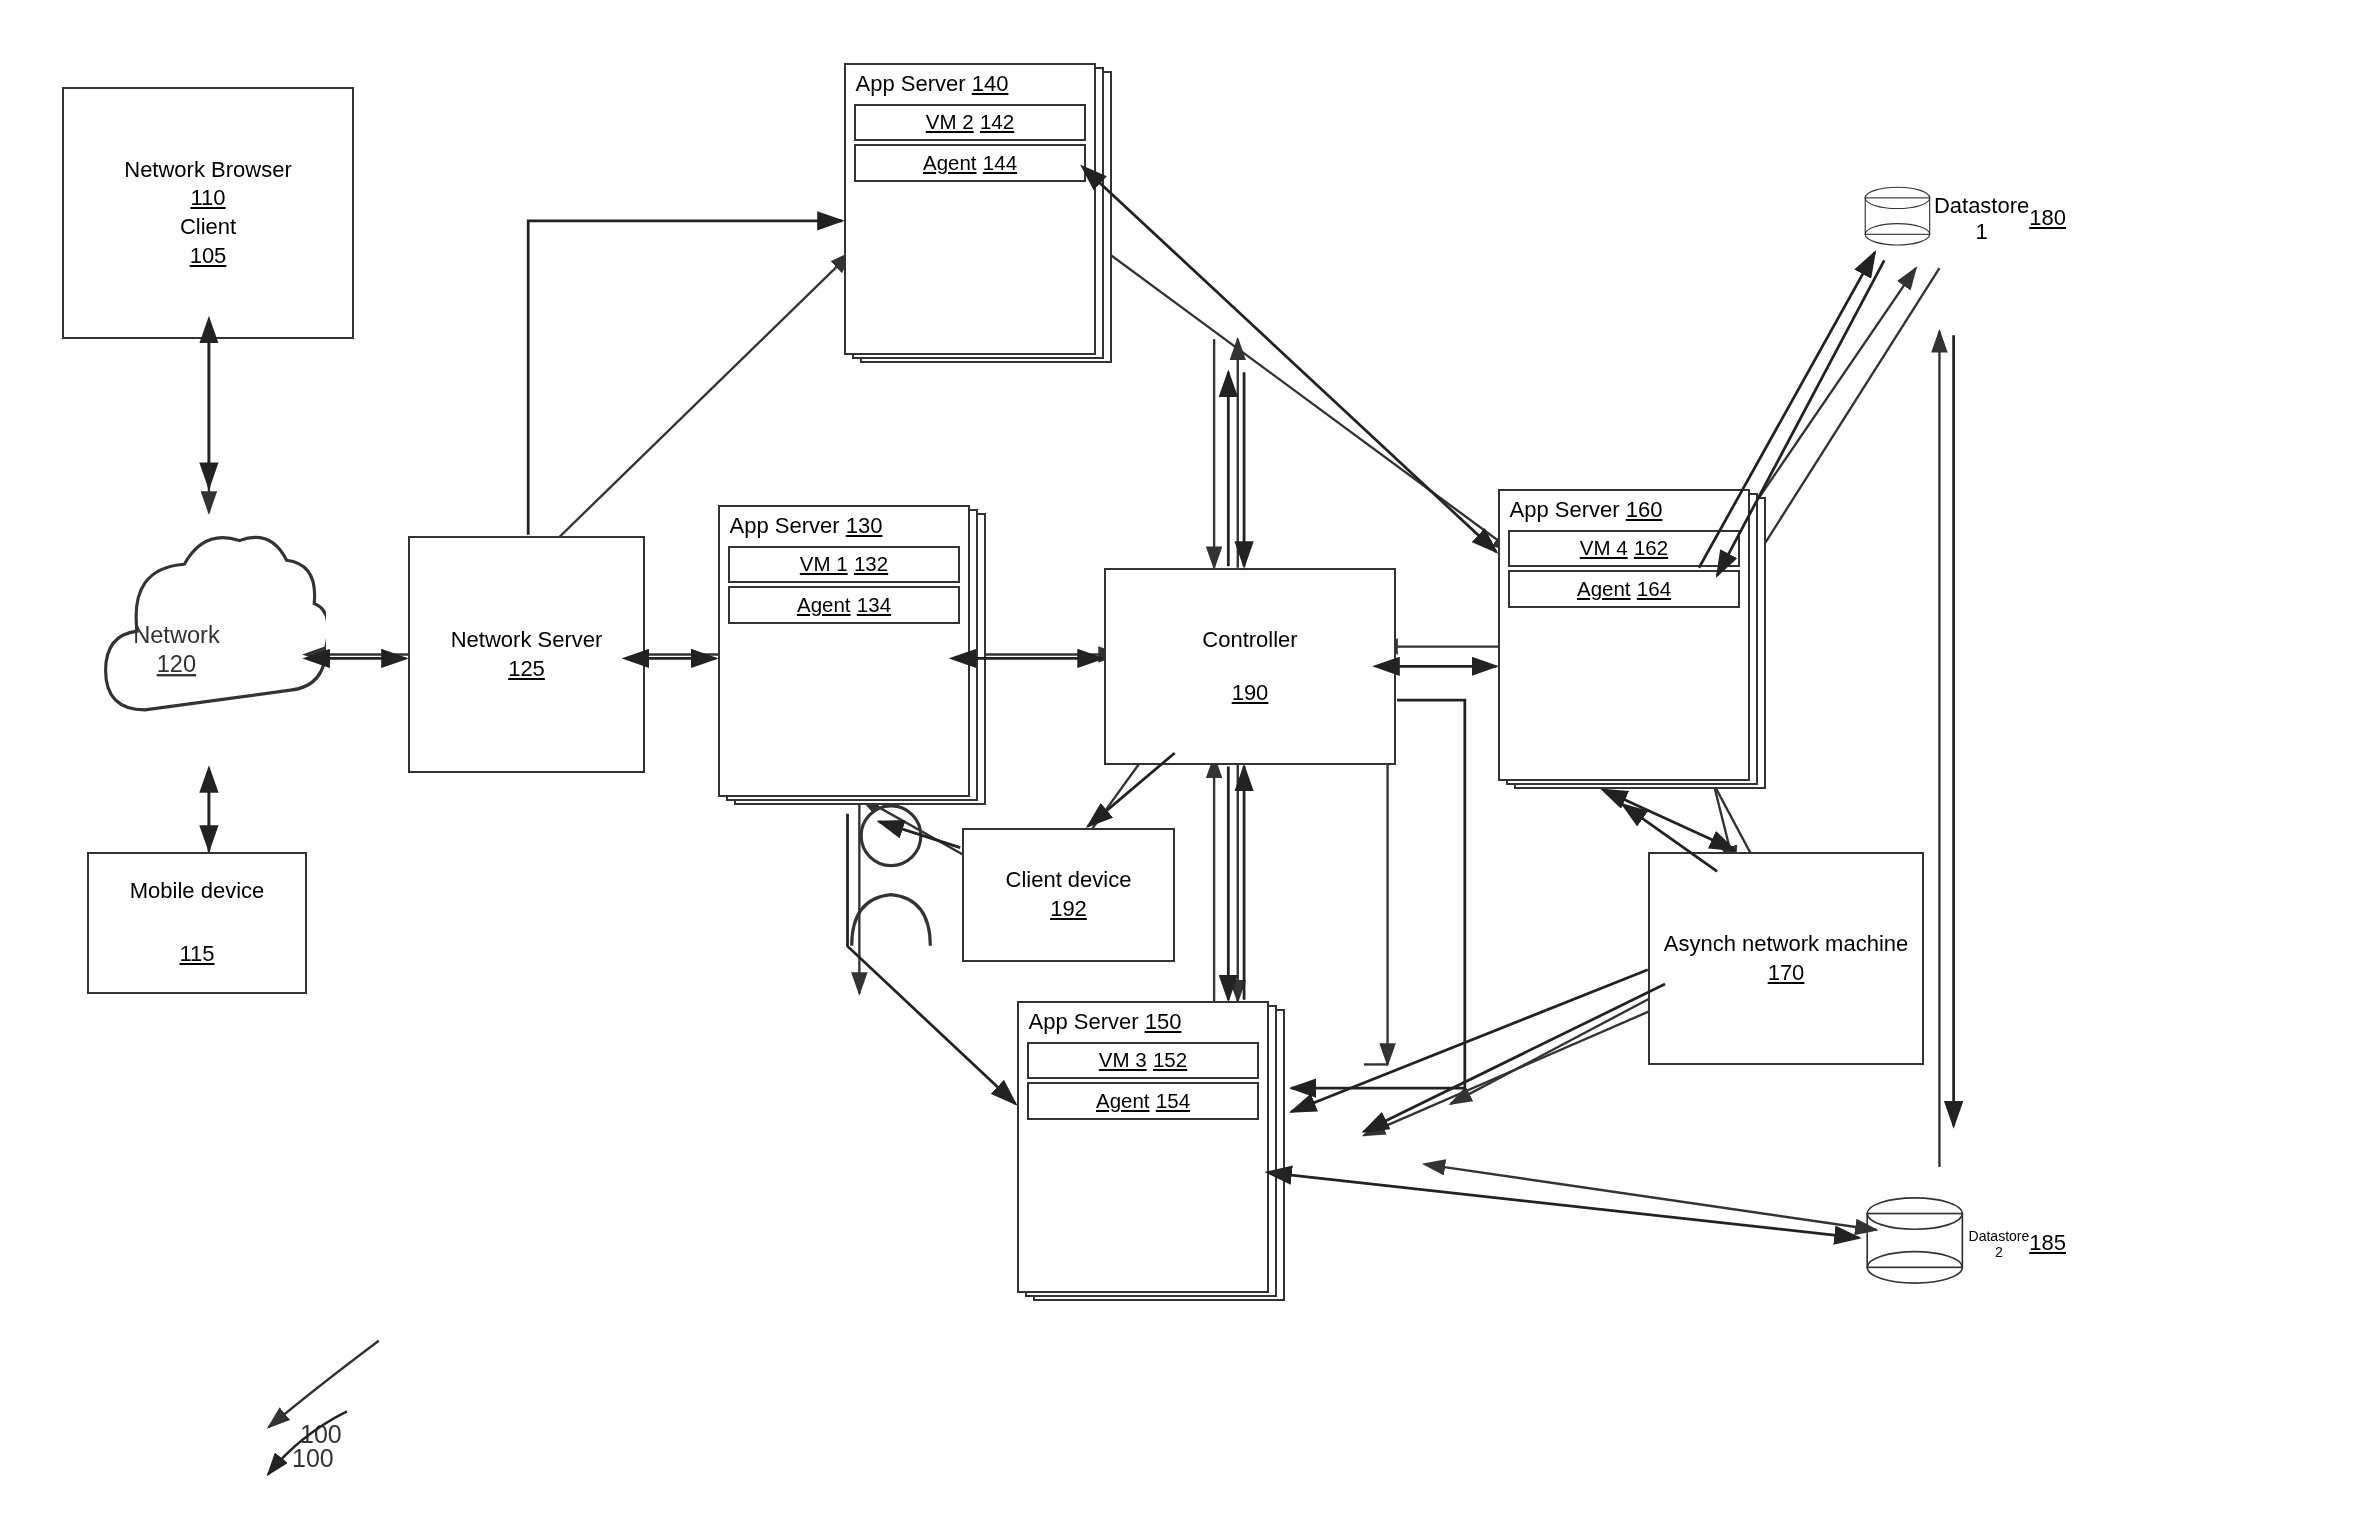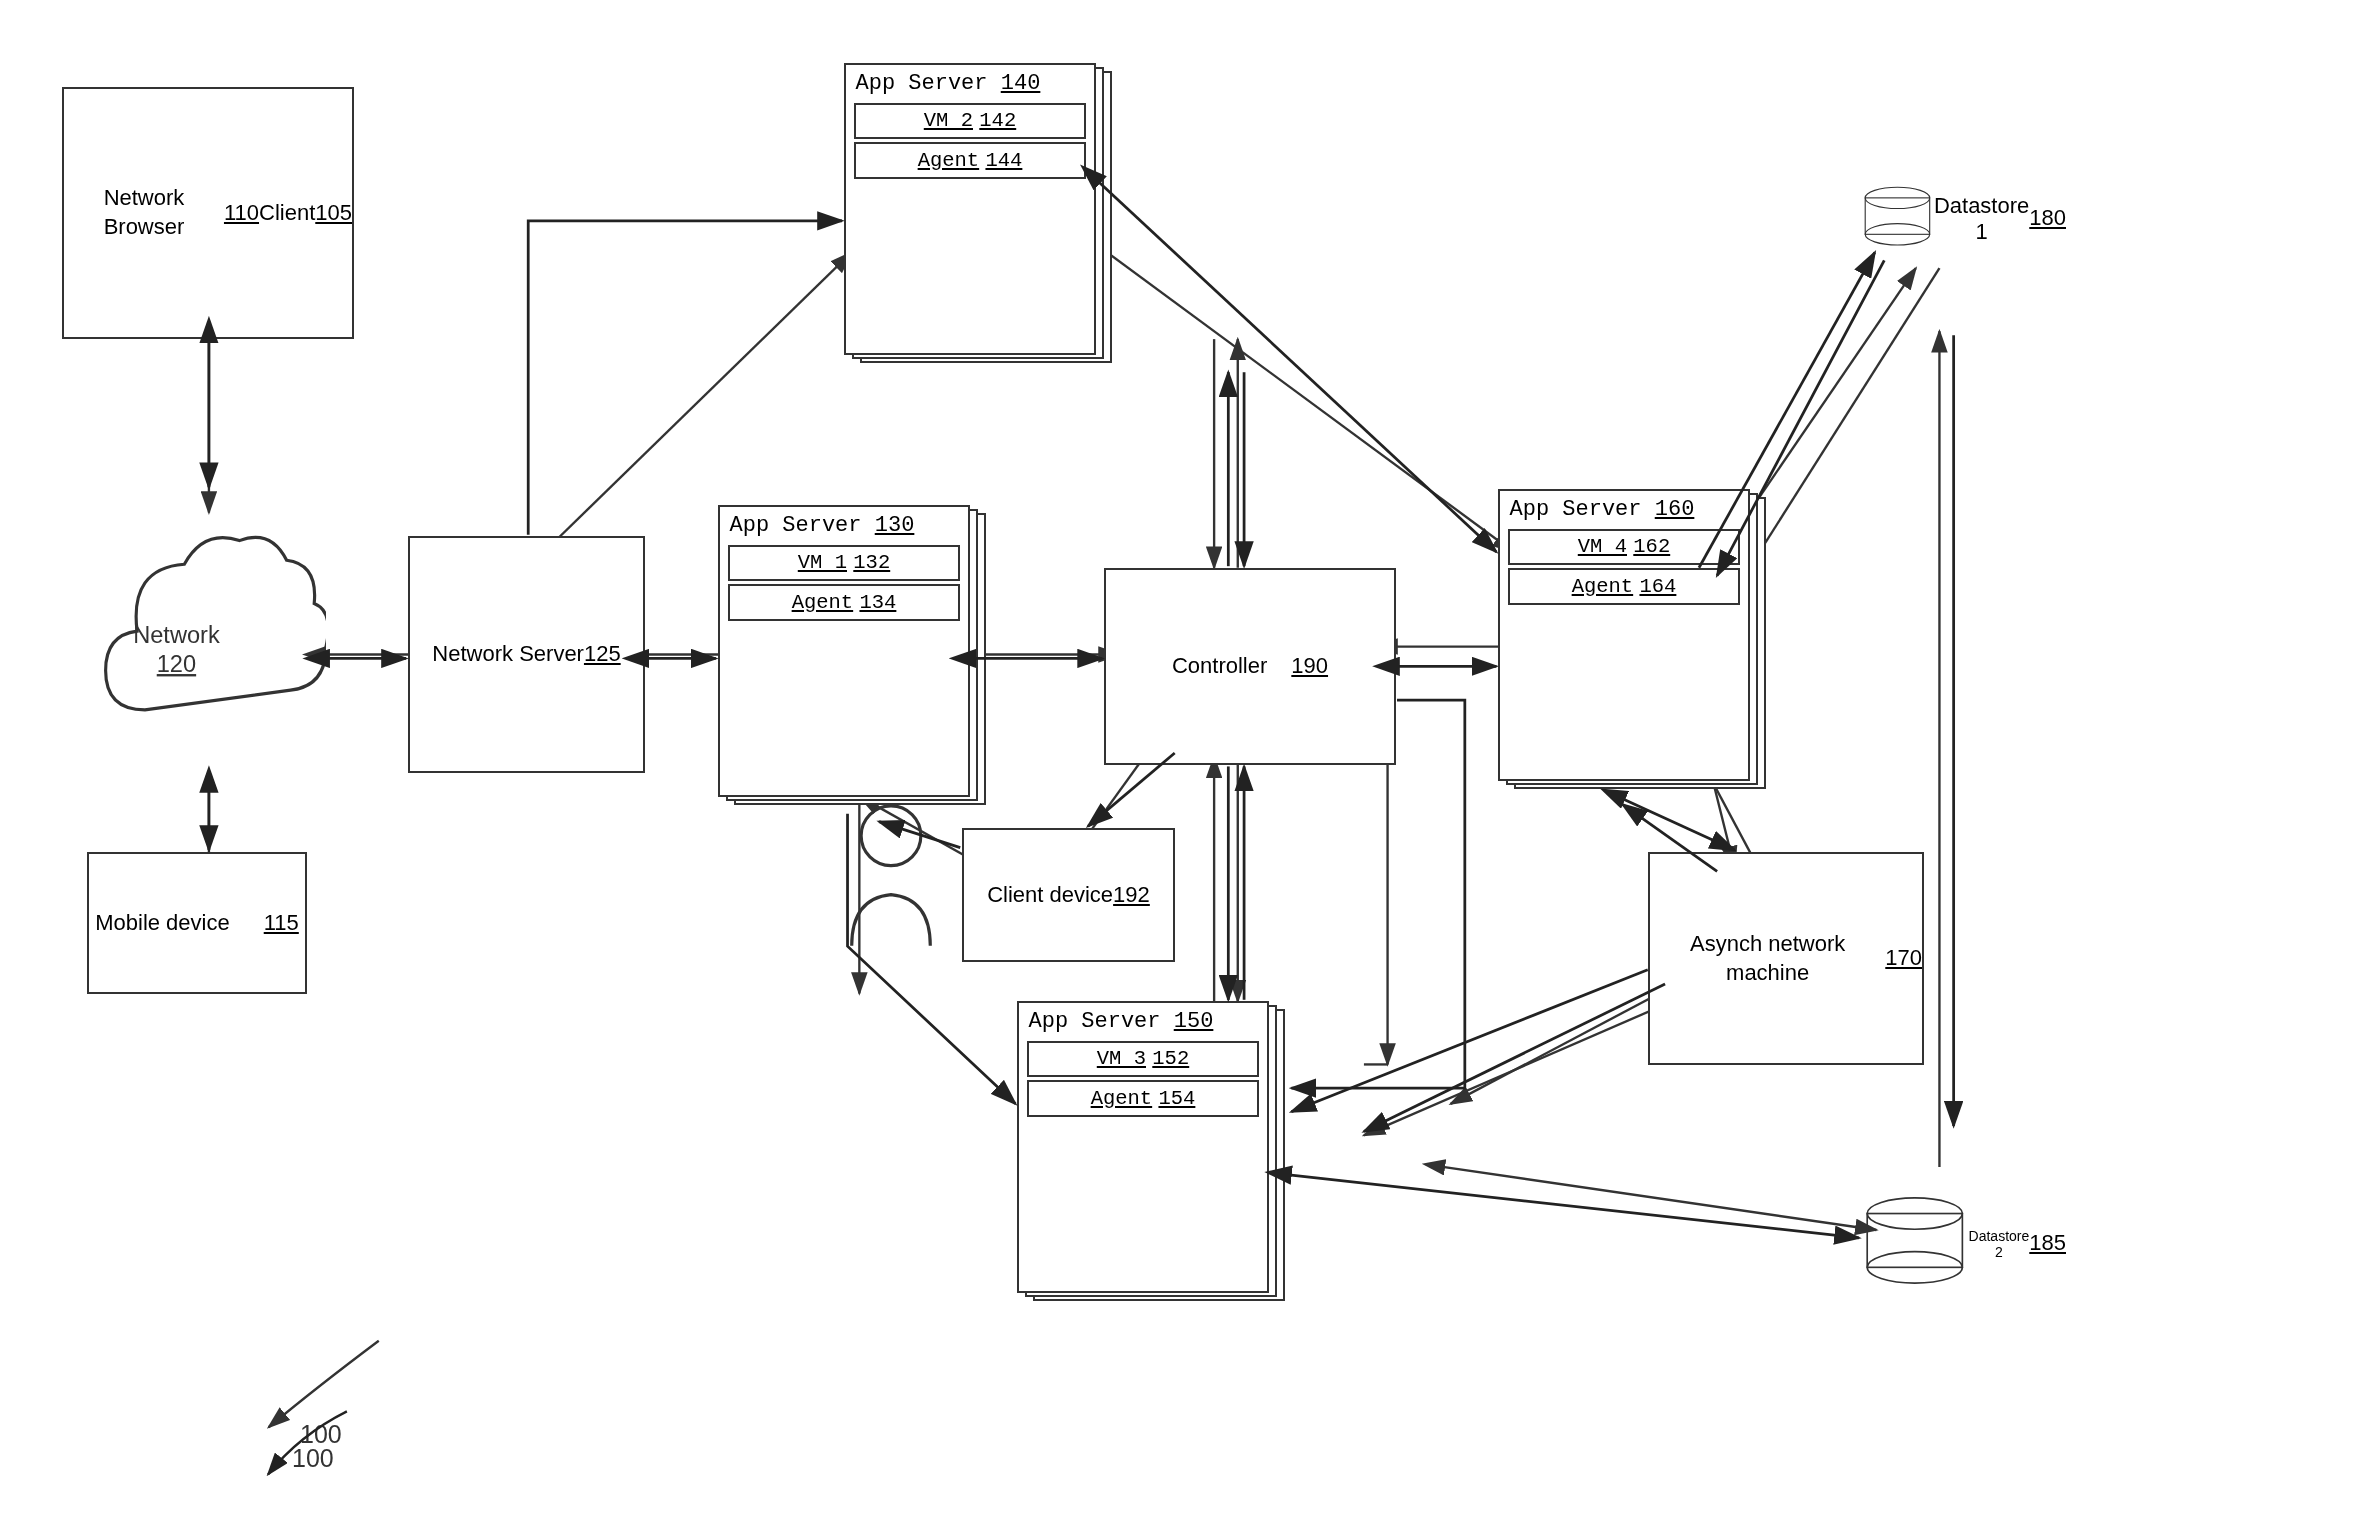--- a/index.html
+++ b/index.html
@@ -14,38 +14,37 @@
     .diagram {
       position: relative;
       width: 100%;
       height: 100%;
     }
     .box {
       position: absolute;
       border: 2.4px solid #333;
       background: #fff;
       display: flex;
-      flex-direction: row;
+      flex-direction: column;
       align-items: center;
       justify-content: center;
       text-align: center;
       font-size: 22px;
       line-height: 1.3;
     }
     .box-label {
       font-size: 22px;
       font-weight: normal;
     }
     .box-id {
       text-decoration: underline;
       font-size: 22px;
     }
     .app-server-stack {
       position: absolute;
-      font-family: Liberation Mono, monospace;
     }
     .app-server-shadow {
       position: absolute;
       border: 2.4px solid #333;
       background: #fff;
     }
     .app-server-main {
       position: absolute;
       border: 2.4px solid #333;
       background: #fff;

